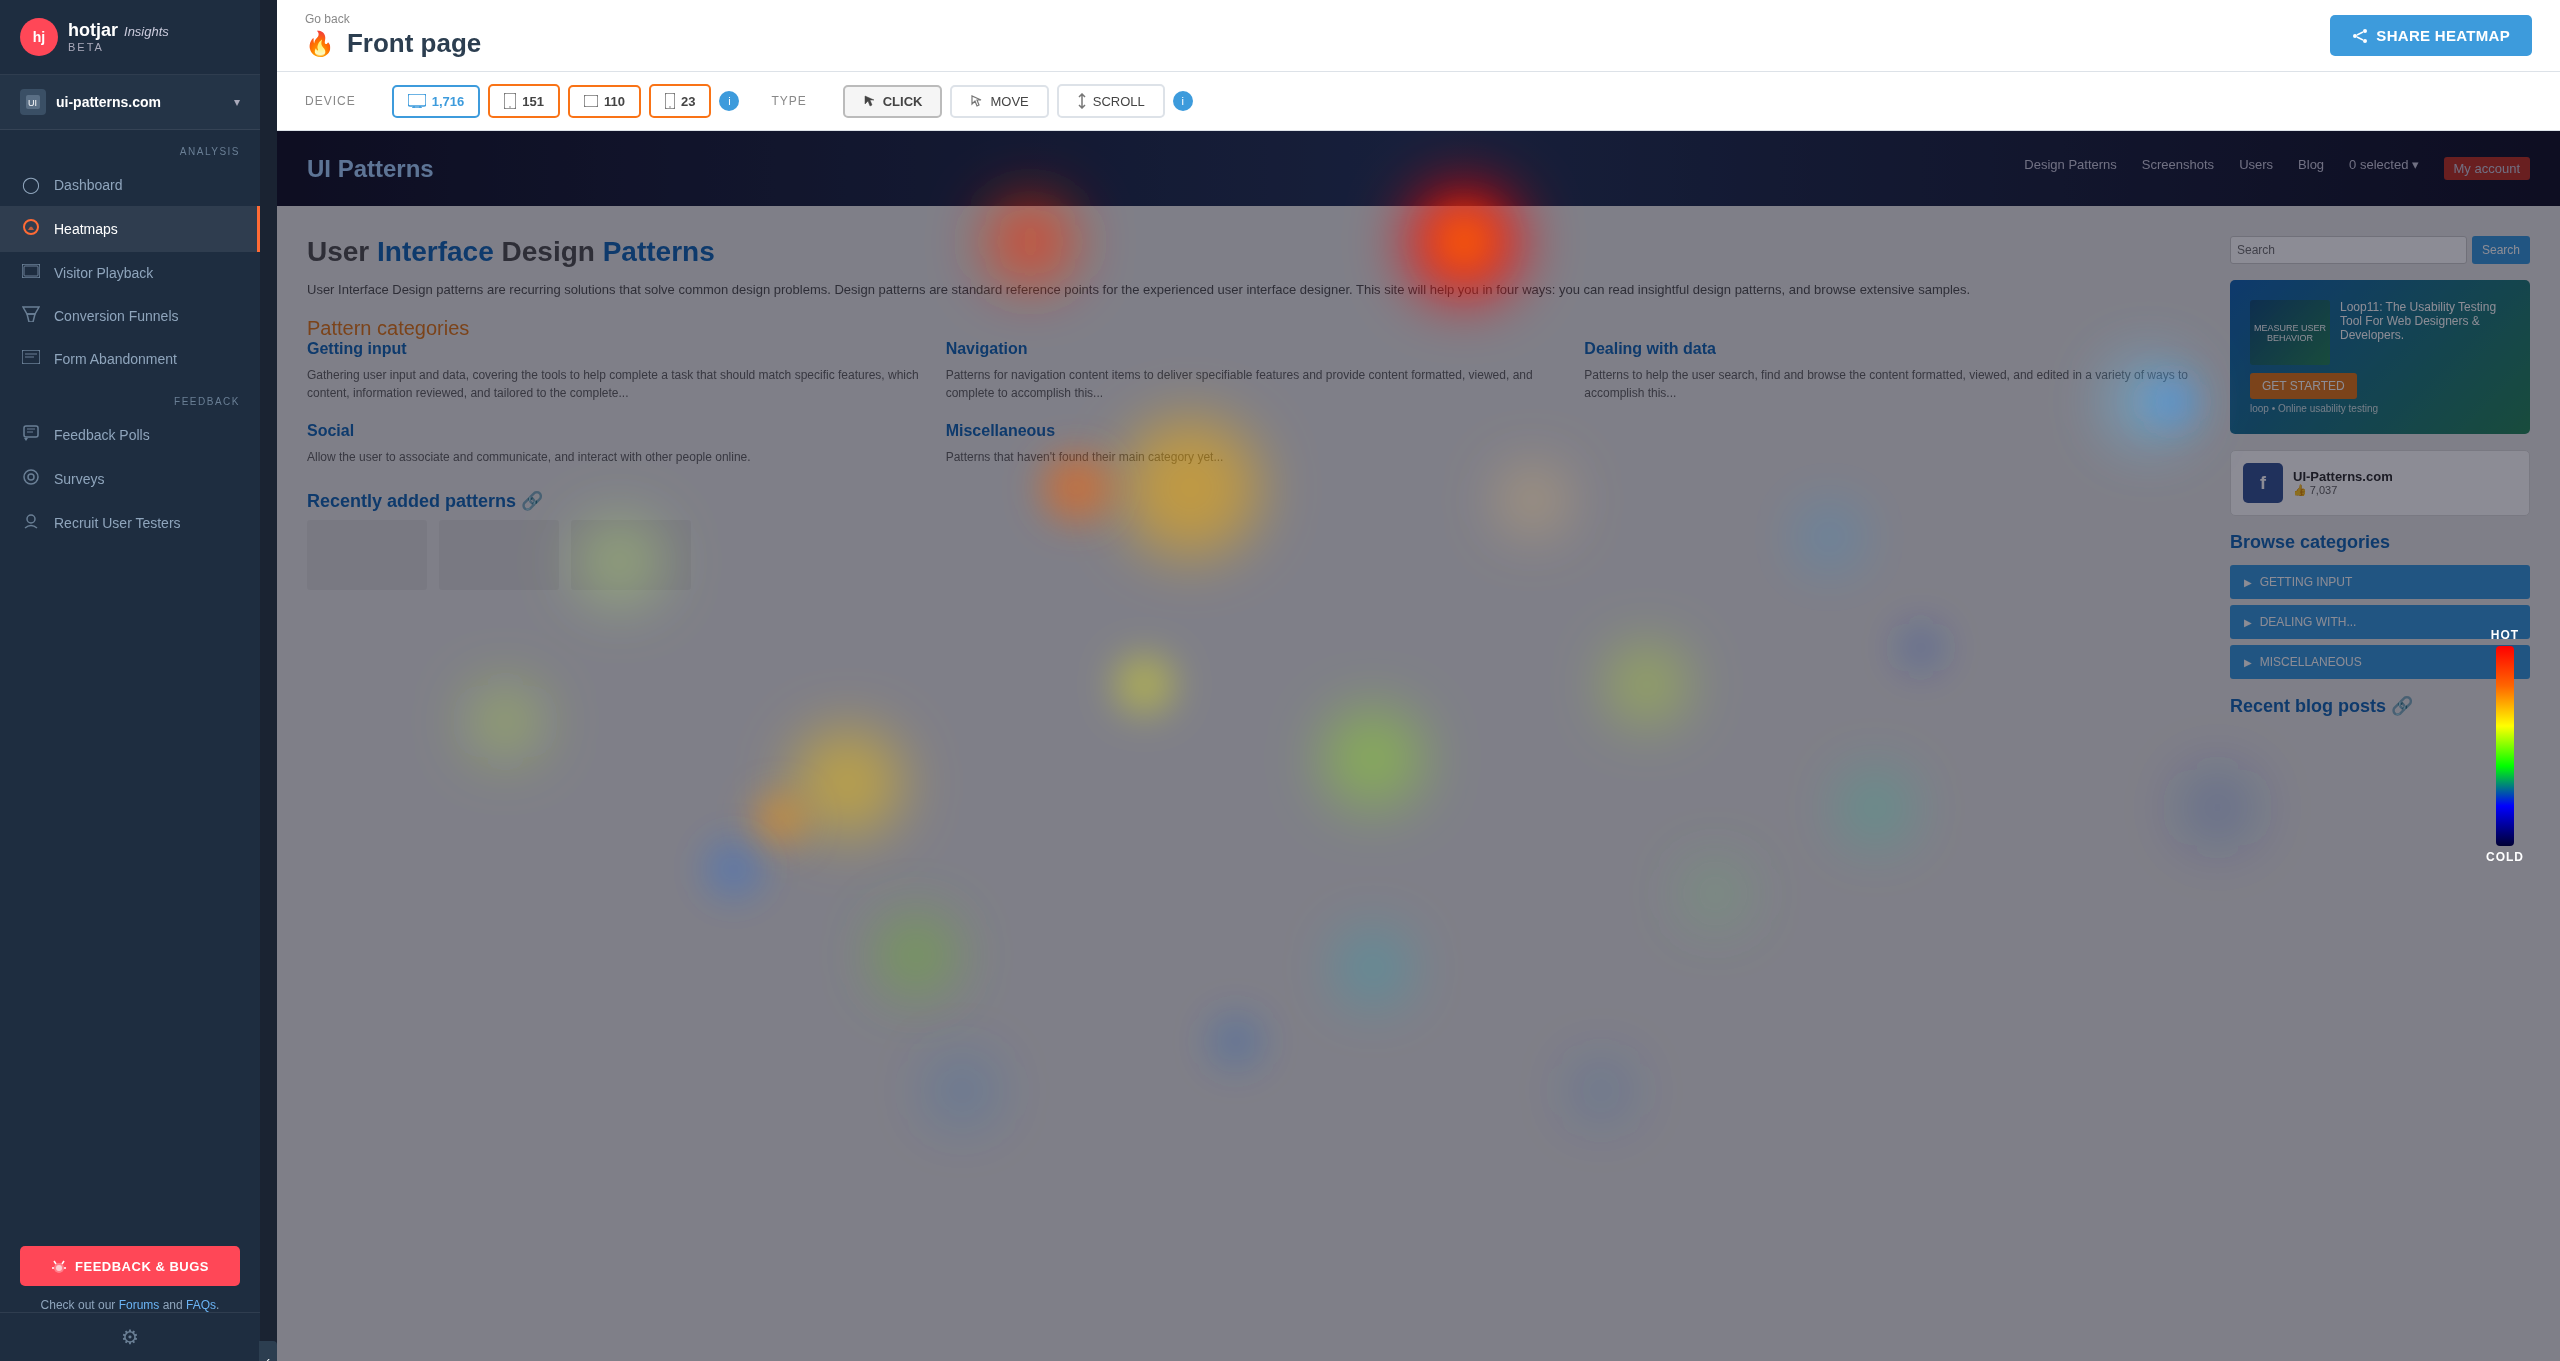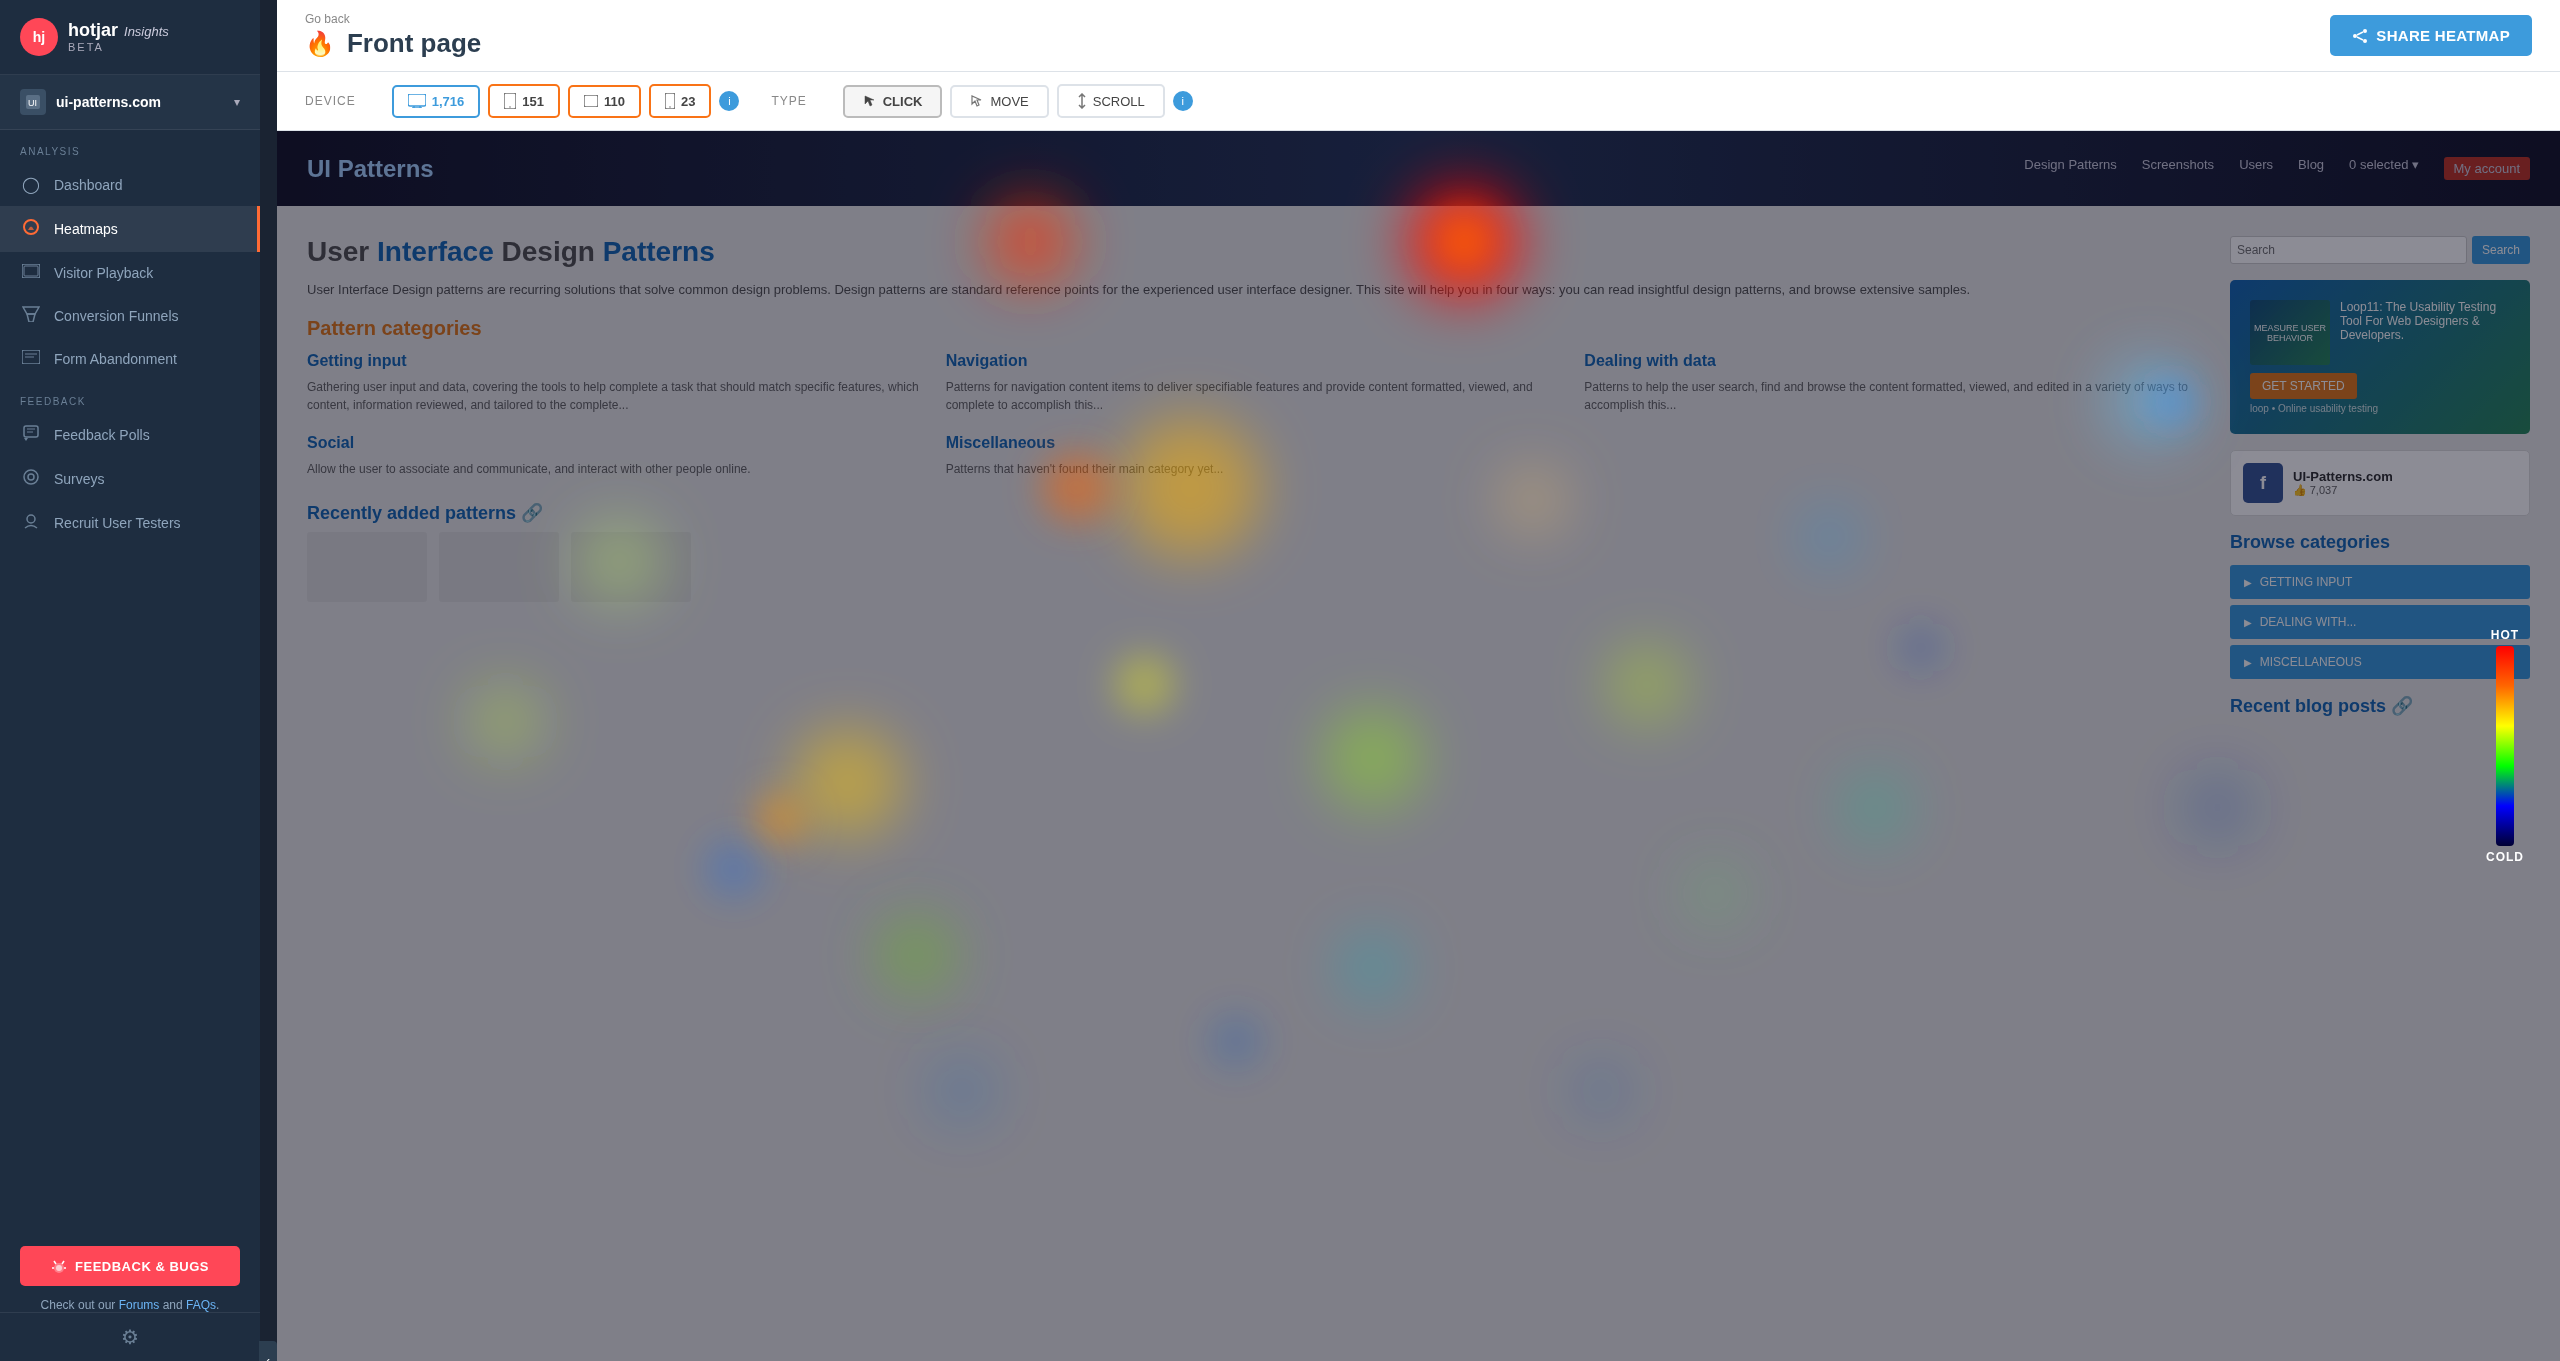--- a/index.html
+++ b/index.html
@@ -51,20 +51,21 @@
     }
     .site-selector-name { flex: 1; font-size: 14px; font-weight: 600; }
     .chevron-down { font-size: 12px; color: #aab; }
 
     .nav-section-label {
       padding: 16px 20px 6px;
       font-size: 10px;
       letter-spacing: 1.5px;
       color: #6a7f95;
       text-transform: uppercase;
+      text-align: right;
     }
 
     .nav-item {
       display: flex; align-items: center;
       padding: 12px 20px;
       cursor: pointer;
       color: #8fa5bc;
       font-size: 14px;
       transition: background 0.15s;
     }
@@ -236,21 +237,21 @@
       padding: 0 30px;
     }
     .site-logo { color: #aad4ff; font-size: 24px; font-weight: bold; }
     .site-nav { display: flex; gap: 25px; }
     .site-nav-item { color: #ccd; font-size: 13px; cursor: pointer; }
     .site-body { padding: 30px; display: grid; grid-template-columns: 1fr 300px; gap: 25px; }
     .site-main-col { }
     .site-sidebar-col { }
     .site-h1 { font-size: 28px; color: #1a6ab5; font-weight: bold; margin-bottom: 12px; }
     .site-p { font-size: 13px; color: #555; line-height: 1.6; margin-bottom: 16px; }
-    .site-h2 { font-size: 20px; color: #e07b20; font-weight: bold; margin-bottom: 12px; }
+    .site-h2 { font-size: 20px; color: #e07b20; font-weight: normal; }
     .site-grid { display: grid; grid-template-columns: 1fr 1fr 1fr; gap: 18px; }
     .site-card-title { font-size: 16px; color: #1a6ab5; font-weight: bold; margin-bottom: 8px; }
     .site-card-p { font-size: 12px; color: #666; line-height: 1.5; }
     .site-footer-section { margin-top: 24px; }
     .site-footer-title { font-size: 18px; color: #1a6ab5; font-weight: bold; margin-bottom: 8px; }
     .site-sidebar-search { display: flex; gap: 5px; margin-bottom: 16px; }
     .site-sidebar-input { flex: 1; padding: 6px; border: 1px solid #ccc; border-radius: 3px; font-size: 12px; }
     .site-sidebar-btn { background: #3d9bdc; color: #fff; border: none; padding: 6px 10px; border-radius: 3px; font-size: 12px; cursor: pointer; }
     .site-ad { background: linear-gradient(135deg, #1a6ab5, #2d8a5e); padding: 20px; border-radius: 5px; margin-bottom: 16px; color: #fff; font-size: 13px; }
     .site-ad-btn { background: #e07b20; color: #fff; border: none; padding: 6px 12px; border-radius: 3px; cursor: pointer; font-size: 12px; margin-top: 8px; }

